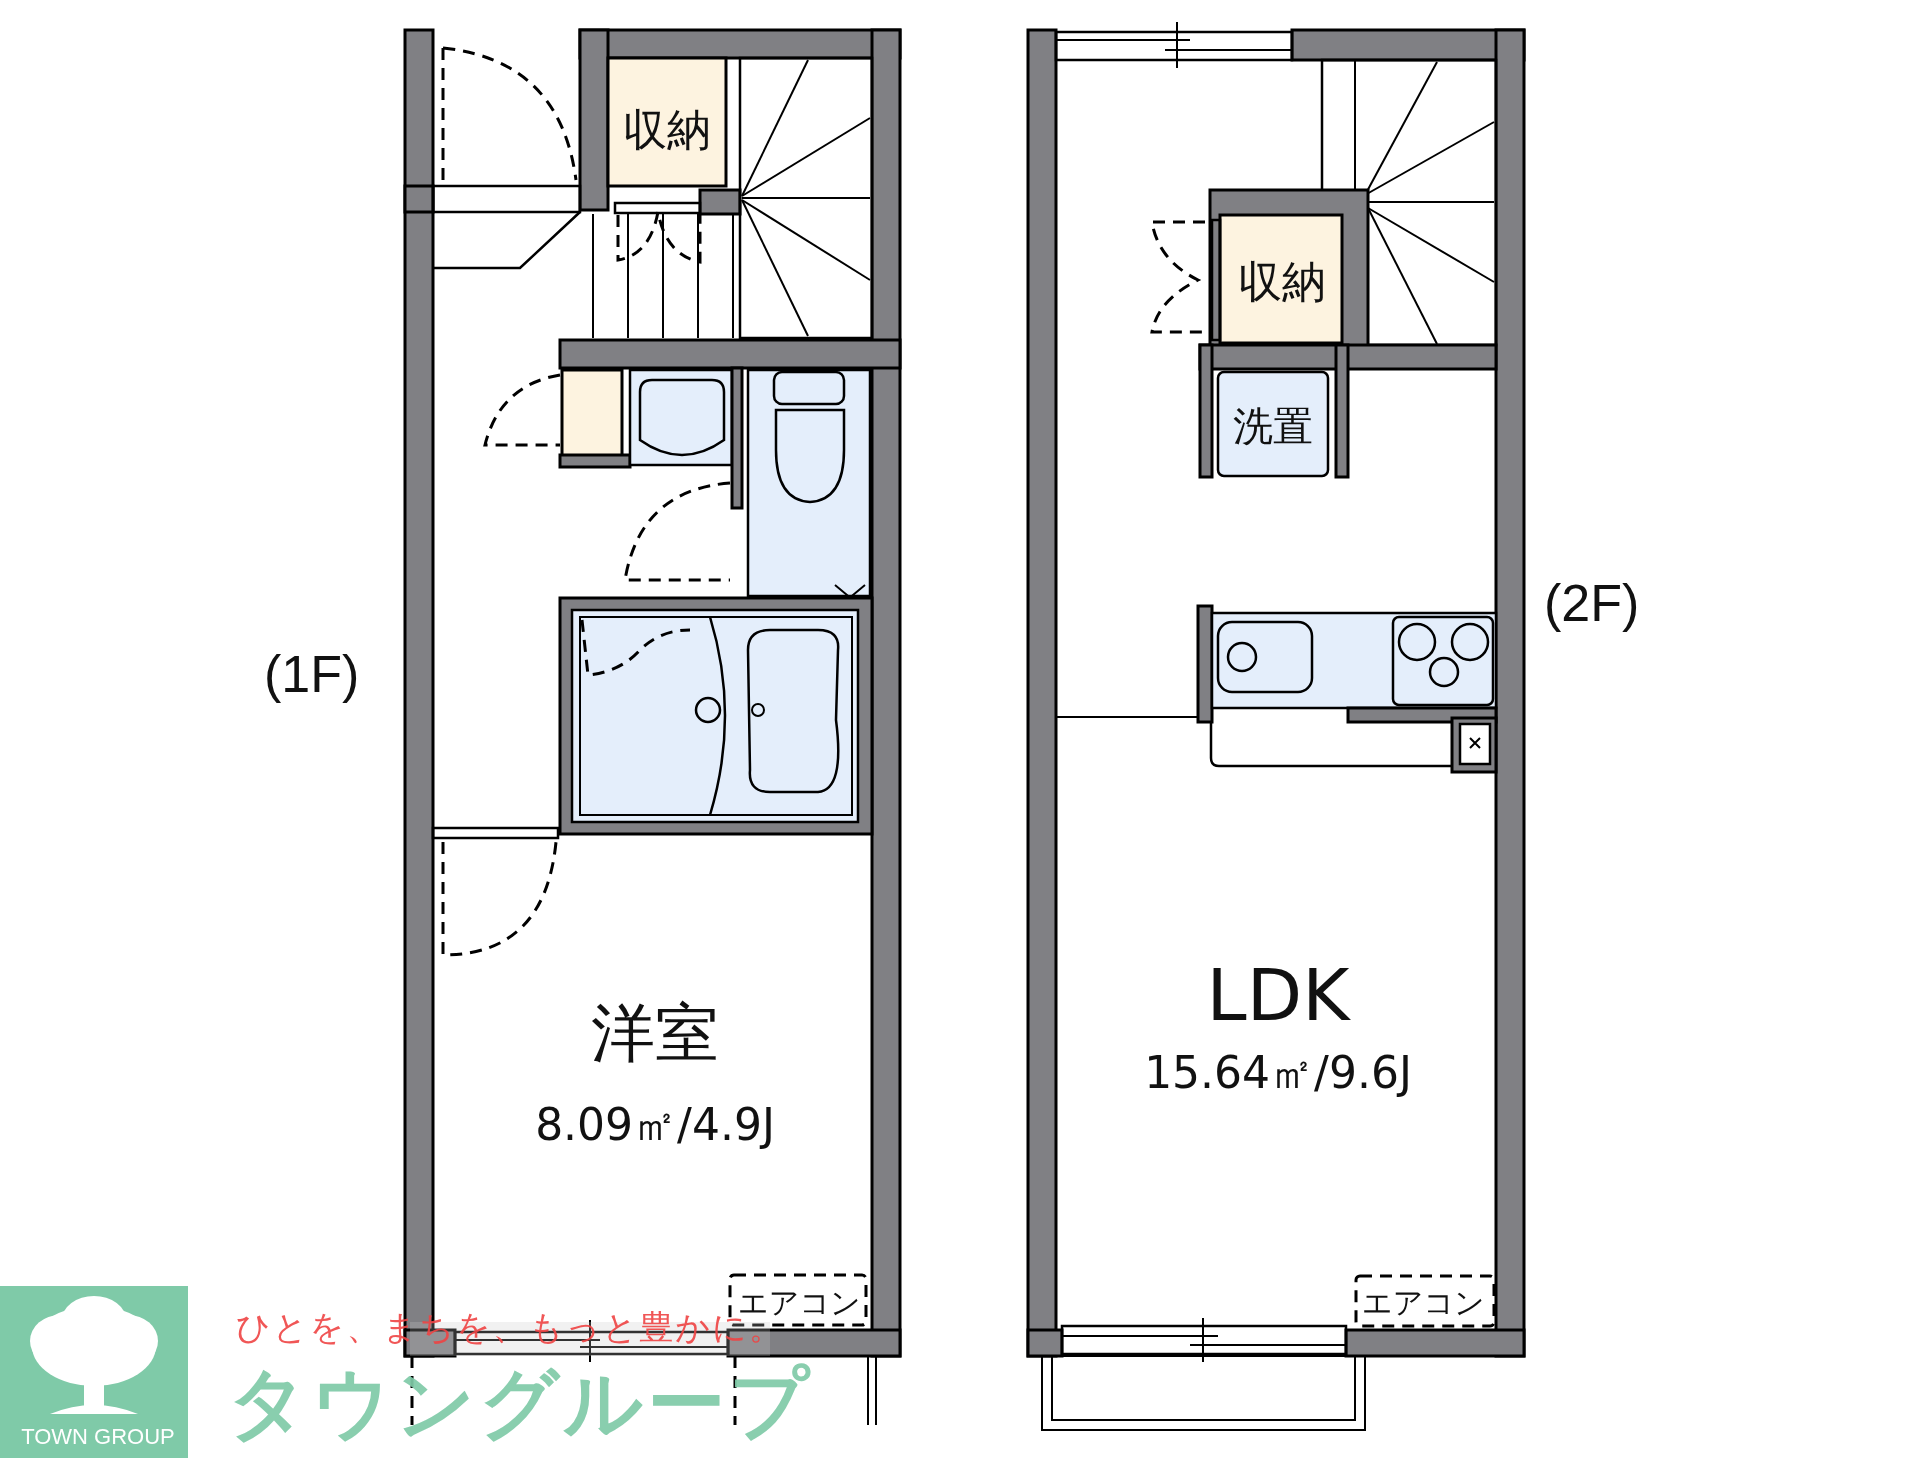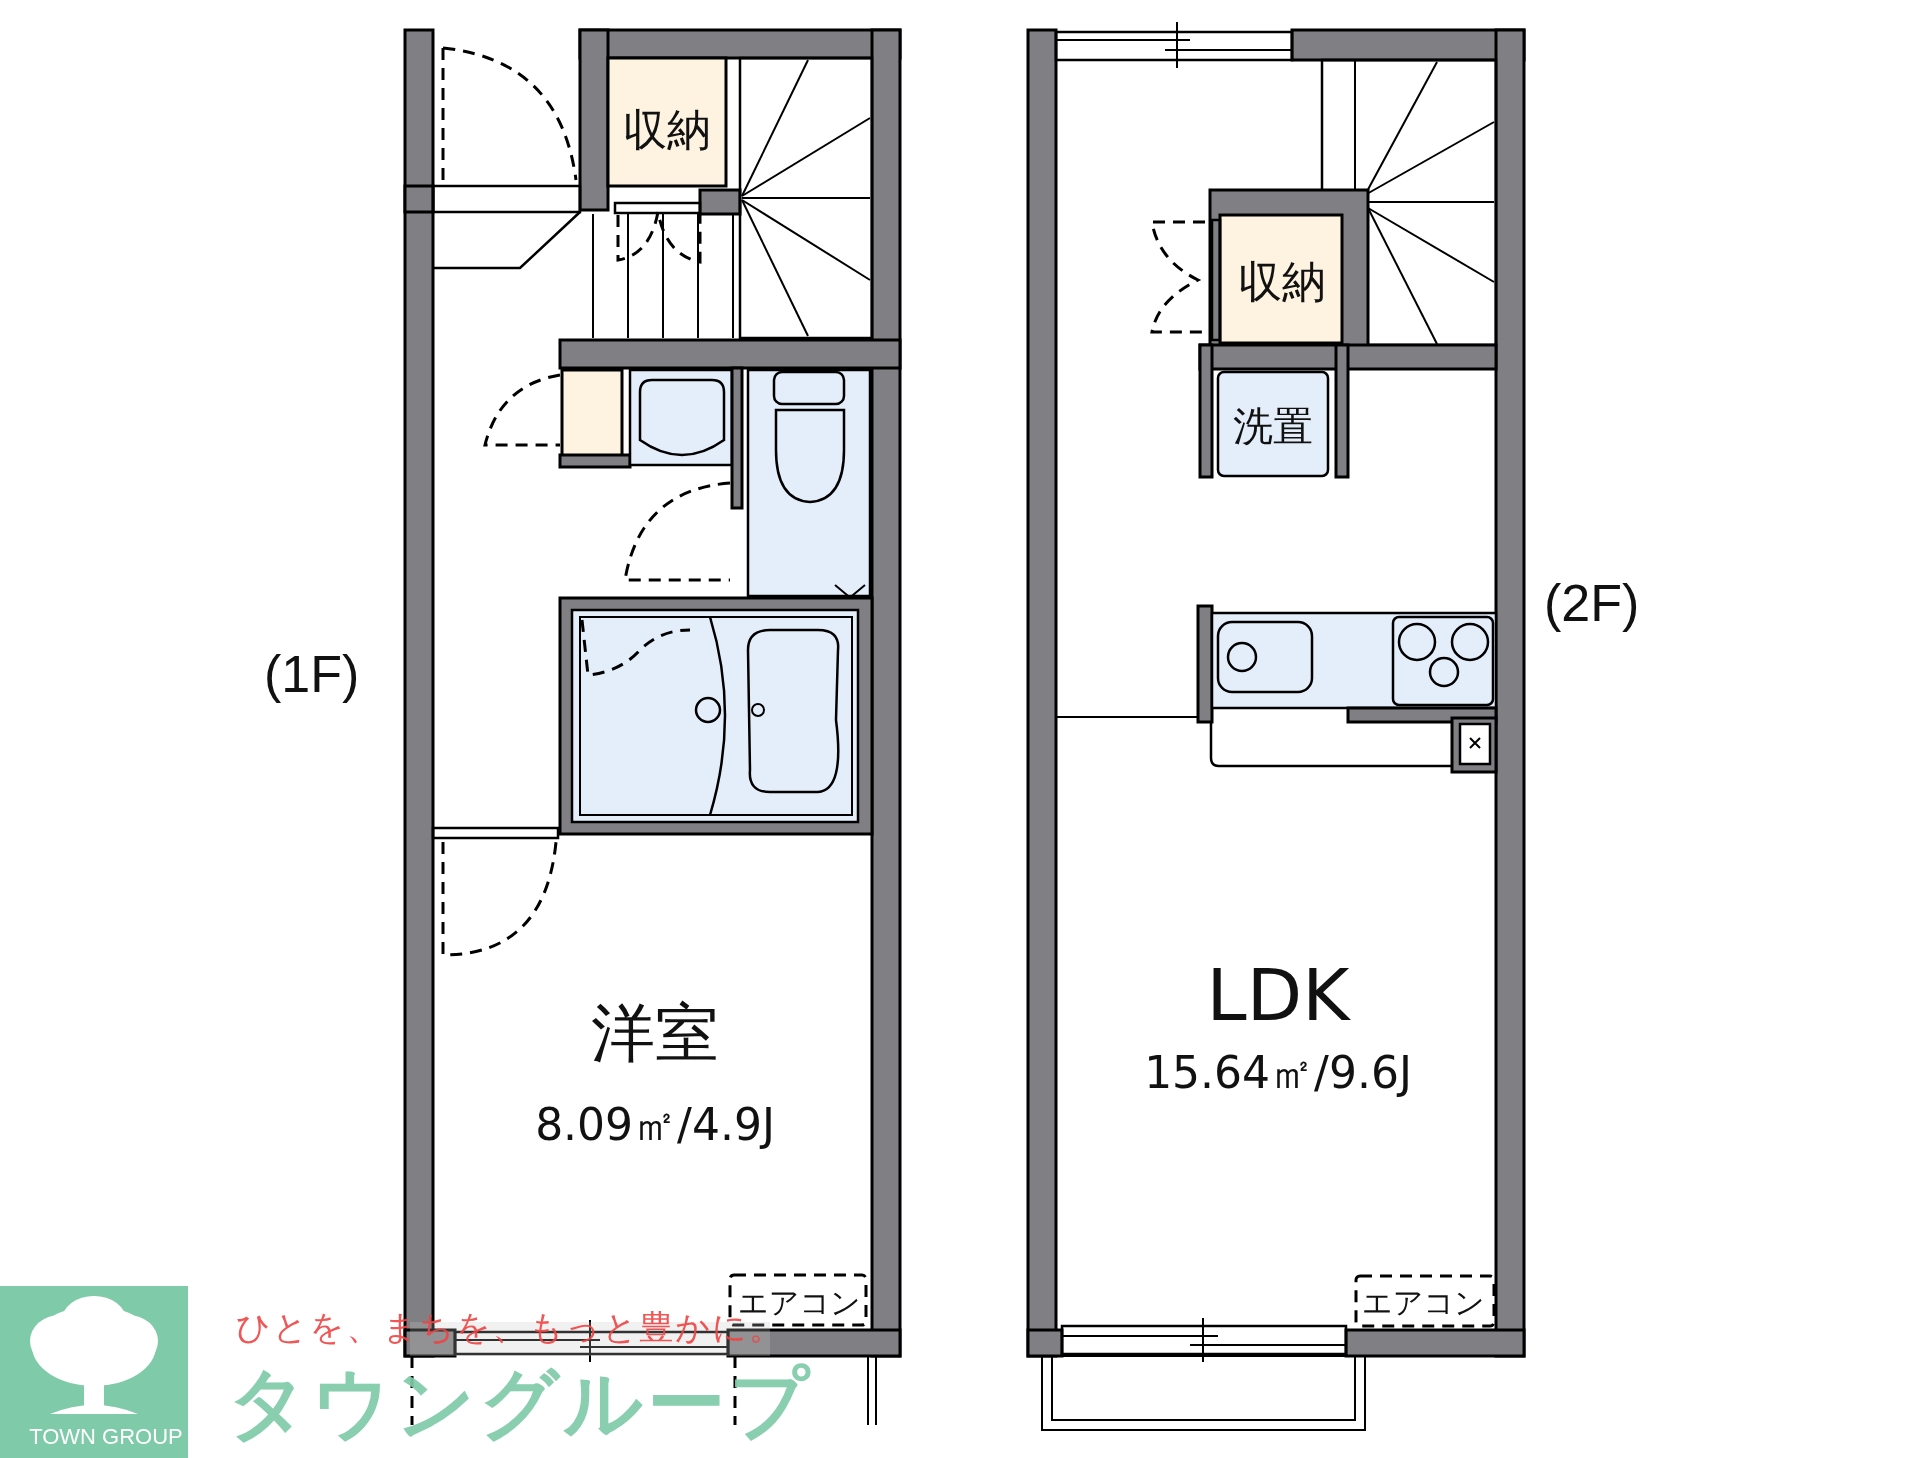--- a/index.html
+++ b/index.html
@@ -8,21 +8,21 @@
     #plan { position: absolute; left: 0; top: 0; width: 1920px; height: 1458px; }
     .wall { fill: #808084; stroke: #000; stroke-width: 3; }
     .thin { fill: none; stroke: #000; stroke-width: 2.5; }
     .hair { fill: none; stroke: #000; stroke-width: 2; }
     .dash { fill: none; stroke: #000; stroke-width: 3; stroke-dasharray: 12 8; }
     .wet { fill: #e4eefb; stroke: #000; stroke-width: 2.5; }
     .stor { fill: #fdf3e0; stroke: #000; stroke-width: 3; }
     .lbl { font-family: "DejaVu Sans", "Liberation Sans", sans-serif; fill: #111; }
     .floor-lbl { position: absolute; font-family: "Liberation Sans", sans-serif; font-size: 52px; color: #111; }
     .logo-box { position: absolute; left: 0; top: 1286px; width: 188px; height: 172px; background: #7fcaa8; }
-    .logo-text { position: absolute; left: 12px; bottom: 8px; width: 188px; text-align: center;
+    .logo-text { position: absolute; left: 4px; bottom: 8px; width: 188px; text-align: center;
                  color: #fff; font-family: "Liberation Sans", sans-serif; font-size: 22px; letter-spacing: 0px; }
     .tagline { position: absolute; left: 236px; top: 1305px; font-size: 34px; color: #ef4444;
                letter-spacing: 2px; font-family: "DejaVu Sans", sans-serif; opacity: 0.9; }
     .brand { position: absolute; left: 228px; top: 1352px; font-size: 78px; color: #7fcaa8;
              font-family: "DejaVu Sans", sans-serif; font-weight: bold; letter-spacing: 4px; opacity: 0.92; }
     .overlay { position: absolute; left: 410px; top: 1322px; width: 360px; height: 34px;
                background: rgba(200,200,200,0.25); }
   </style>
 </head>
 <body>

